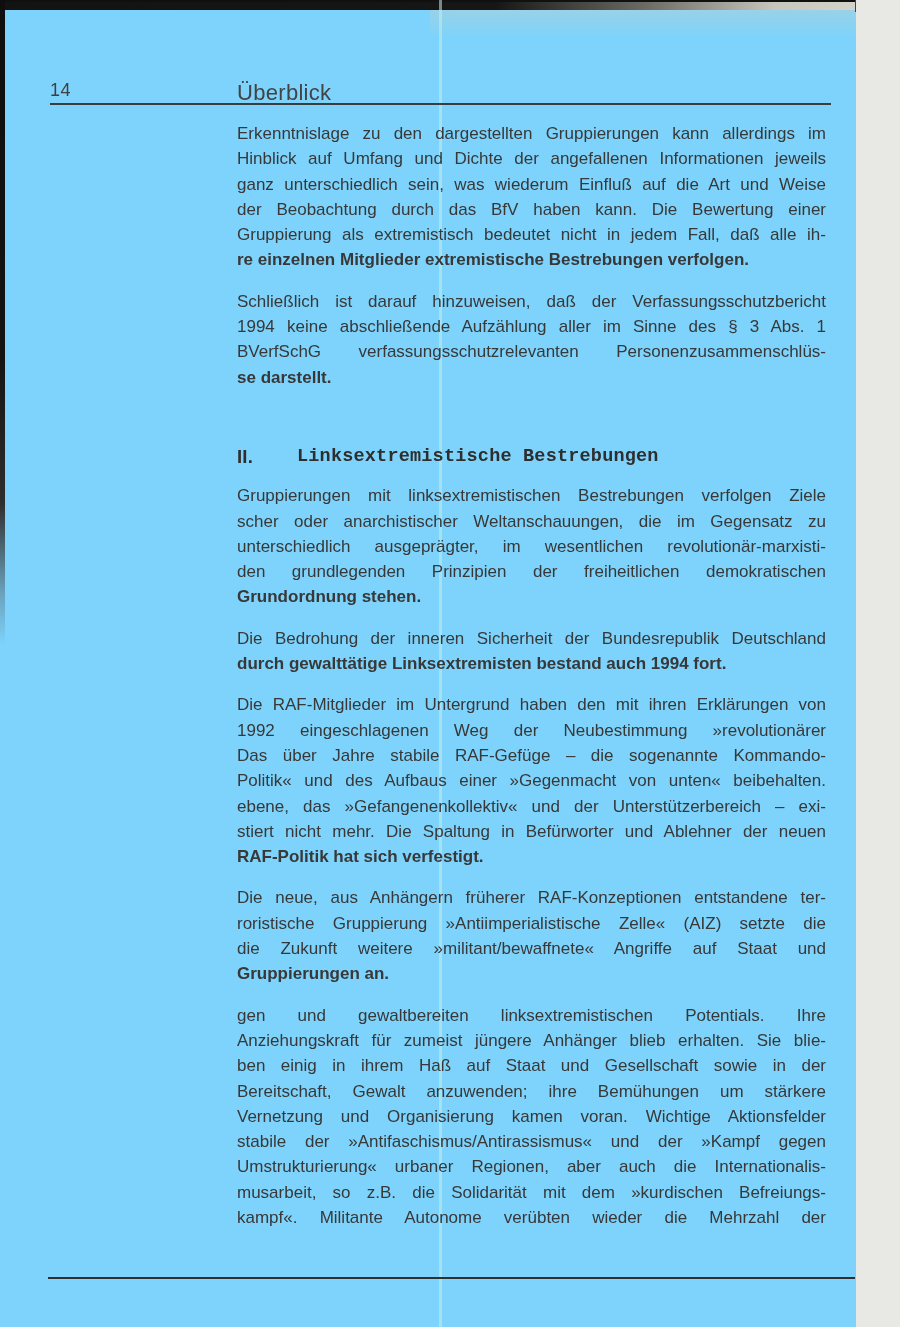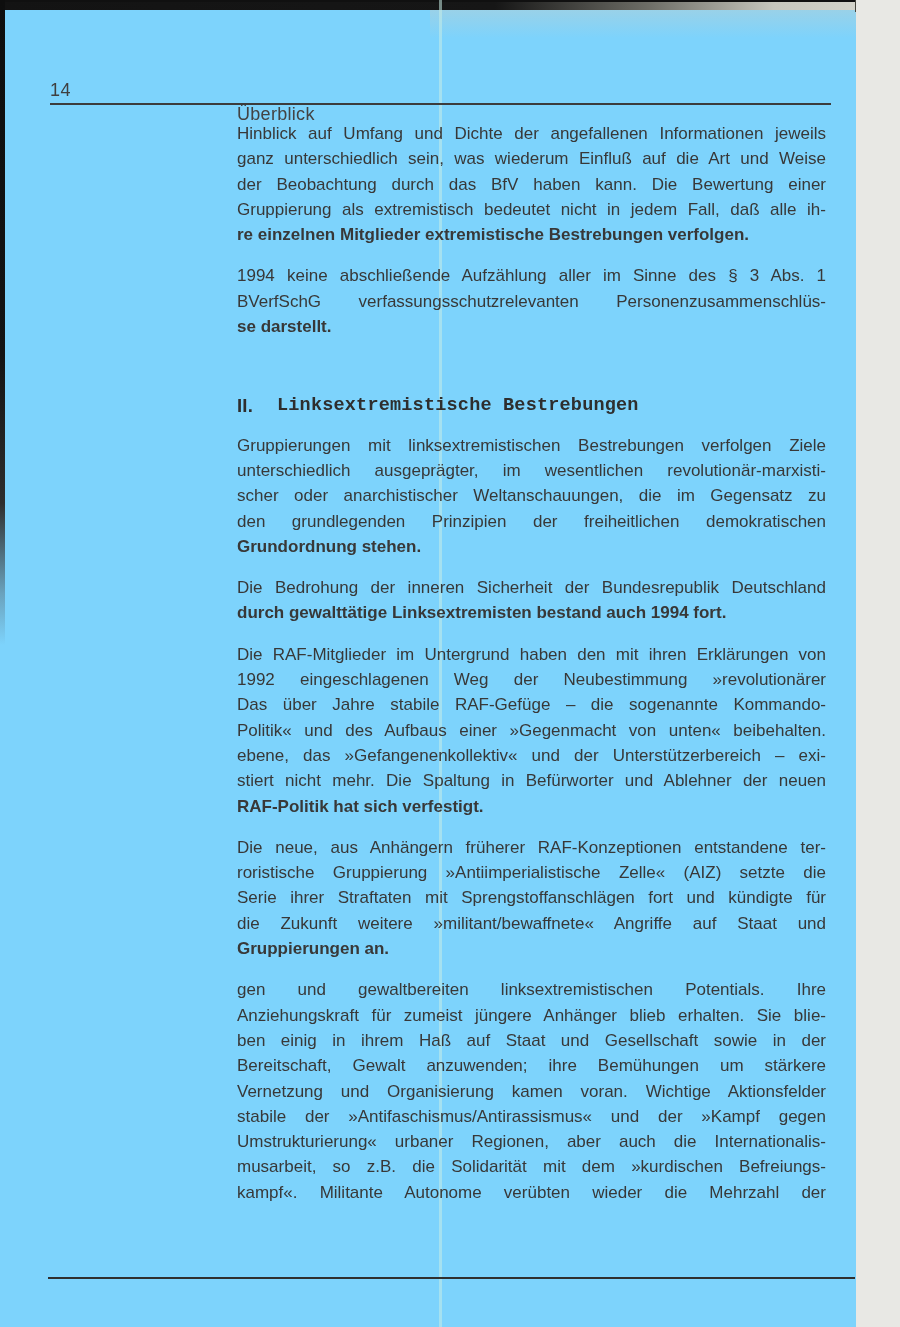--- a/index.html
+++ b/index.html
@@ -59,24 +59,23 @@
   .pagenum {
     position: absolute;
     top: 80px; left: 50px;
     font-size: 18px;
     letter-spacing: 0.5px;
     color: #3f3f3f;
   }
   .running {
     position: absolute;
     top: 80px; left: 237px;
-    font-size: 18px;
+    font-size: 22px;
     letter-spacing: 0.3px;
     color: #434343;
-    margin-top: 24px;
   }
   .header-rule {
     position: absolute;
     top: 103px; left: 50px;
     width: 781px; height: 2px;
     background: #3c3c3c;
   }
   .footer-rule {
     position: absolute;
     top: 1277px; left: 48px;
@@ -99,20 +98,21 @@
     white-space: normal;
   }
   .line.last { text-align-last: left; font-weight: bold; }
   .heading {
     display: flex;
     margin: 54px 0 14px 0;
     font-weight: bold;
     font-size: 18.5px;
     color: #2e2e2e;
     letter-spacing: 0.2px;
+    gap: 20px;
   }
   .hnum { width: 40px; flex: 0 0 40px; }
   .htext { flex: 1; font-family: Liberation Mono, monospace; }
 </style>
 </head>
 <body>
 
 <div class="scan">
   <div class="edge-top"></div>
   <div class="edge-top-line"></div>
@@ -120,59 +120,60 @@
   <div class="edge-left"></div>
   <div class="edge-right-tick"></div>
   <div class="scanline-vertical"></div>
 
   <div class="pagenum">14</div>
   <div class="running">Überblick</div>
   <div class="header-rule"></div>
 
   <div class="page-body">
       <div class="para">
+        <div class="line">Erkenntnislage zu den dargestellten Gruppierungen kann allerdings im</div>
         <div class="line">Hinblick auf Umfang und Dichte der angefallenen Informationen jeweils</div>
         <div class="line">ganz unterschiedlich sein, was wiederum Einfluß auf die Art und Weise</div>
         <div class="line">der Beobachtung durch das BfV haben kann. Die Bewertung einer</div>
         <div class="line">Gruppierung als extremistisch bedeutet nicht in jedem Fall, daß alle ih-</div>
         <div class="line last">re einzelnen Mitglieder extremistische Bestrebungen verfolgen.</div>
       </div>
       <div class="para">
+        <div class="line">Schließlich ist darauf hinzuweisen, daß der Verfassungsschutzbericht</div>
         <div class="line">1994 keine abschließende Aufzählung aller im Sinne des § 3 Abs. 1</div>
         <div class="line">BVerfSchG verfassungsschutzrelevanten Personenzusammenschlüs-</div>
         <div class="line last">se darstellt.</div>
       </div>
       <div class="heading">
         <span class="hnum">II.</span>
         <span class="htext">Linksextremistische Bestrebungen</span>
       </div>
       <div class="para">
         <div class="line">Gruppierungen mit linksextremistischen Bestrebungen verfolgen Ziele</div>
+        <div class="line">scher oder anarchistischer Weltanschauungen, die im Gegensatz zu</div>
         <div class="line">unterschiedlich ausgeprägter, im wesentlichen revolutionär-marxisti-</div>
-        <div class="line">scher oder anarchistischer Weltanschauungen, die im Gegensatz zu</div>
         <div class="line">den grundlegenden Prinzipien der freiheitlichen demokratischen</div>
         <div class="line last">Grundordnung stehen.</div>
       </div>
       <div class="para">
         <div class="line">Die Bedrohung der inneren Sicherheit der Bundesrepublik Deutschland</div>
         <div class="line last">durch gewalttätige Linksextremisten bestand auch 1994 fort.</div>
       </div>
       <div class="para">
         <div class="line">Die RAF-Mitglieder im Untergrund haben den mit ihren Erklärungen von</div>
         <div class="line">1992 eingeschlagenen Weg der Neubestimmung »revolutionärer</div>
         <div class="line">Das über Jahre stabile RAF-Gefüge – die sogenannte Kommando-</div>
         <div class="line">Politik« und des Aufbaus einer »Gegenmacht von unten« beibehalten.</div>
         <div class="line">ebene, das »Gefangenenkollektiv« und der Unterstützerbereich – exi-</div>
         <div class="line">stiert nicht mehr. Die Spaltung in Befürworter und Ablehner der neuen</div>
         <div class="line last">RAF-Politik hat sich verfestigt.</div>
       </div>
       <div class="para">
         <div class="line">Die neue, aus Anhängern früherer RAF-Konzeptionen entstandene ter-</div>
         <div class="line">roristische Gruppierung »Antiimperialistische Zelle« (AIZ) setzte die</div>
-        <div class="line">Serie ihrer Straftaten mit Sprengstoffanschlägen fort und kündigte für</div>
         <div class="line">die Zukunft weitere »militant/bewaffnete« Angriffe auf Staat und</div>
         <div class="line last">Gruppierungen an.</div>
       </div>
       <div class="para">
         <div class="line">gen und gewaltbereiten linksextremistischen Potentials. Ihre</div>
         <div class="line">Anziehungskraft für zumeist jüngere Anhänger blieb erhalten. Sie blie-</div>
         <div class="line">ben einig in ihrem Haß auf Staat und Gesellschaft sowie in der</div>
         <div class="line">Bereitschaft, Gewalt anzuwenden; ihre Bemühungen um stärkere</div>
         <div class="line">Vernetzung und Organisierung kamen voran. Wichtige Aktionsfelder</div>
         <div class="line">stabile der »Antifaschismus/Antirassismus« und der »Kampf gegen</div>

